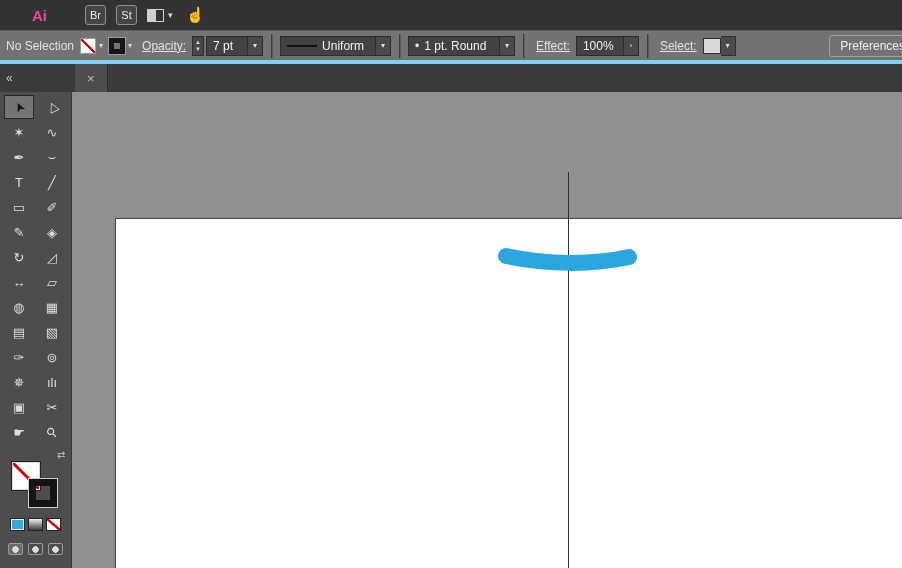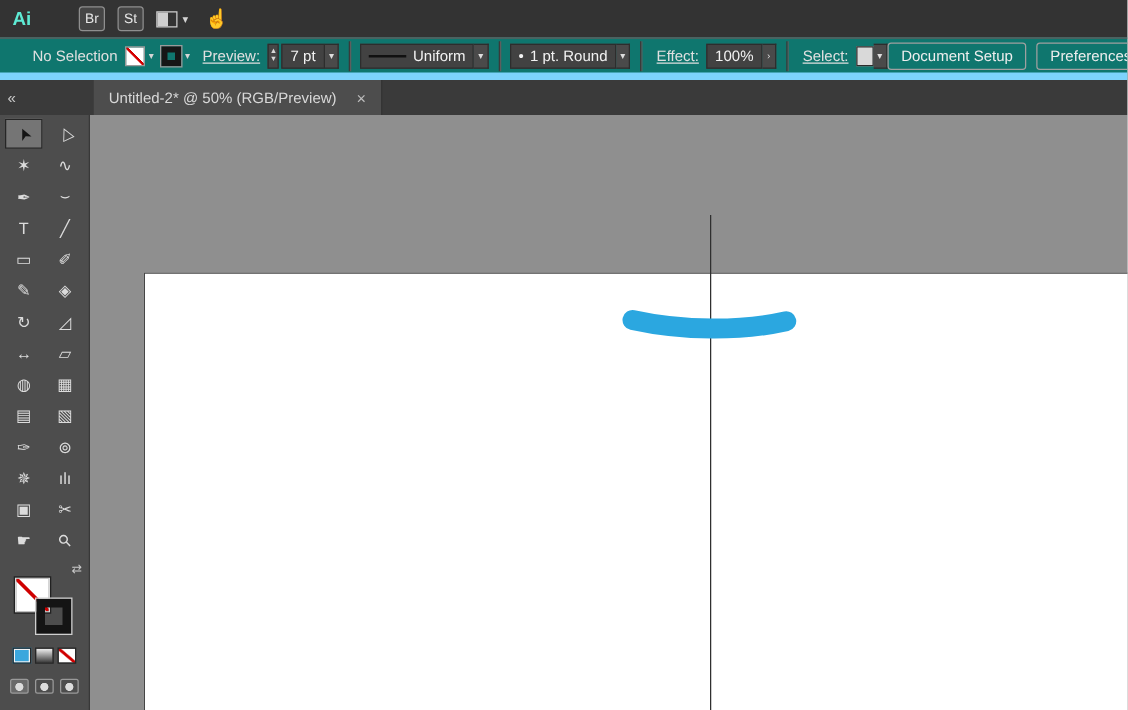--- a/index.html
+++ b/index.html
@@ -27,23 +27,23 @@
   .ws-icon {
     width:17px; height:13px; border:1px solid #cfcfcf;
     background:linear-gradient(90deg,#cfcfcf 55%, transparent 55%);
   }
   .chev { font-size:9px; color:#d5d5d5; line-height:1; }
   .touch-icon { font-size:15px; color:#cfcfcf; margin-left:4px; }
 
   
   .control-bar {
     position:absolute; top:30px; left:0; right:0; height:34px;
-    background:#0f766e; border-top:1px solid #5d5d5d; border-bottom:6px solid #7dd3fc;
+    background:#737373; border-top:1px solid #5d5d5d; border-bottom:4px solid #7dd3fc;
     display:flex; align-items:center; font-size:12px; color:#e0e0e0;
-    padding-left:26px; overflow:hidden; white-space:nowrap;
+    padding-left:6px; overflow:hidden; white-space:nowrap;
   }
   .cb-label { margin-right:6px; }
   .cb-link { text-decoration:underline; margin:0 6px 0 4px; }
   .vsep { width:1px; height:24px; background:#3a3a3a; margin:0 8px; flex:0 0 auto;
           box-shadow:1px 0 0 #5e5e5e; }
   .swatch-none {
     width:16px; height:16px; border:1px solid #9a9a9a;
     background:linear-gradient(to top right,#fff 44%,#d40000 46%,#d40000 54%,#fff 56%);
   }
   .swatch-stroke-mini {
@@ -136,21 +136,21 @@
   .artboard {
     position:absolute; left:43px; top:126px; right:-2px; bottom:-2px;
     background:#ffffff; border:1px solid #454545;
   }
   svg.art { position:absolute; left:0; top:0; width:830px; height:476px; }
 </style>
 </head>
 <body>
 
 <div class="app-bar" data-name="app-bar">
-  <span class="logo" data-name="illustrator-logo" style="color: #5eead4;">Ai</span>
+  <span class="logo" data-name="illustrator-logo" style="color: #ec4899; margin-left: 22px;">Ai</span>
   <div class="appbar-right" data-name="appbar-right-cluster">
     <span class="badge" data-name="bridge-button">Br</span>
     <span class="badge" data-name="stock-button">St</span>
     <span style="display:flex;align-items:center;gap:4px" data-name="arrange-documents-dropdown">
       <span class="ws-icon" data-name="arrange-documents-icon"></span>
       <span class="chev" data-name="chevron-down-icon">▾</span>
     </span>
     <span class="touch-icon" data-name="touch-workspace-icon">☝</span>
   </div>
 </div>
@@ -160,21 +160,21 @@
 
   <span class="dd" data-name="fill-color-dropdown">
     <span class="swatch-none" data-name="fill-none-swatch-icon"></span>
     <span class="chev" data-name="chevron-down-icon">▾</span>
   </span>
   <span class="dd" data-name="stroke-color-dropdown">
     <span class="swatch-stroke-mini" data-name="stroke-swatch-icon"></span>
     <span class="chev" data-name="chevron-down-icon">▾</span>
   </span>
 
-  <span class="cb-link" data-name="stroke-panel-link">Preview:</span>
+  <span class="cb-link" data-name="stroke-panel-link">Opacity:</span>
   <span class="stepper" data-name="stroke-weight-stepper">
     <span data-name="stepper-up-icon">▲</span>
     <span data-name="stepper-down-icon">▼</span>
   </span>
   <span class="field" style="width:42px" data-name="stroke-weight-input">7 pt</span>
   <span class="chev-btn" data-name="stroke-weight-dropdown-button">▾</span>
 
   <span class="vsep" data-name="separator"></span>
 
   <span class="field" style="width:96px" data-name="width-profile-select">
@@ -197,31 +197,29 @@
   <span class="field" style="width:48px" data-name="opacity-input">100%</span>
   <span class="chev-btn" data-name="opacity-dropdown-button">›</span>
 
   <span class="vsep" data-name="separator"></span>
 
   <span class="cb-link" data-name="style-panel-link">Select:</span>
   <span class="style-swatch" data-name="graphic-style-swatch"></span>
   <span class="chev-btn" data-name="style-dropdown-button">▾</span>
 
   <div class="btn-group" data-name="control-bar-buttons">
-    <span class="bar-btn" data-name="document-setup-button">Document Setup</span>
     <span class="bar-btn" data-name="preferences-button">Preferences</span>
   </div>
 </div>
 
 <div class="toolbar-header" data-name="toolbar-collapse-header">
   <span data-name="collapse-panel-icon">«</span>
 </div>
 <div class="tab-bar" data-name="document-tab-bar">
   <div class="doc-tab" data-name="document-tab">
-    <span data-name="document-tab-title">Untitled-2* @ 50% (RGB/Preview)</span>
     <span class="tab-close" data-name="close-icon">×</span>
   </div>
 </div>
 
 <div class="toolbar" data-name="tools-panel">
   <div class="tools" data-name="toolbar-tools">
       <div class="tool active" data-name="selection-tool">
         <span class="g" data-name="selection-tool-icon">➤</span>
       </div>
       <div class="tool" data-name="direct-selection-tool">

